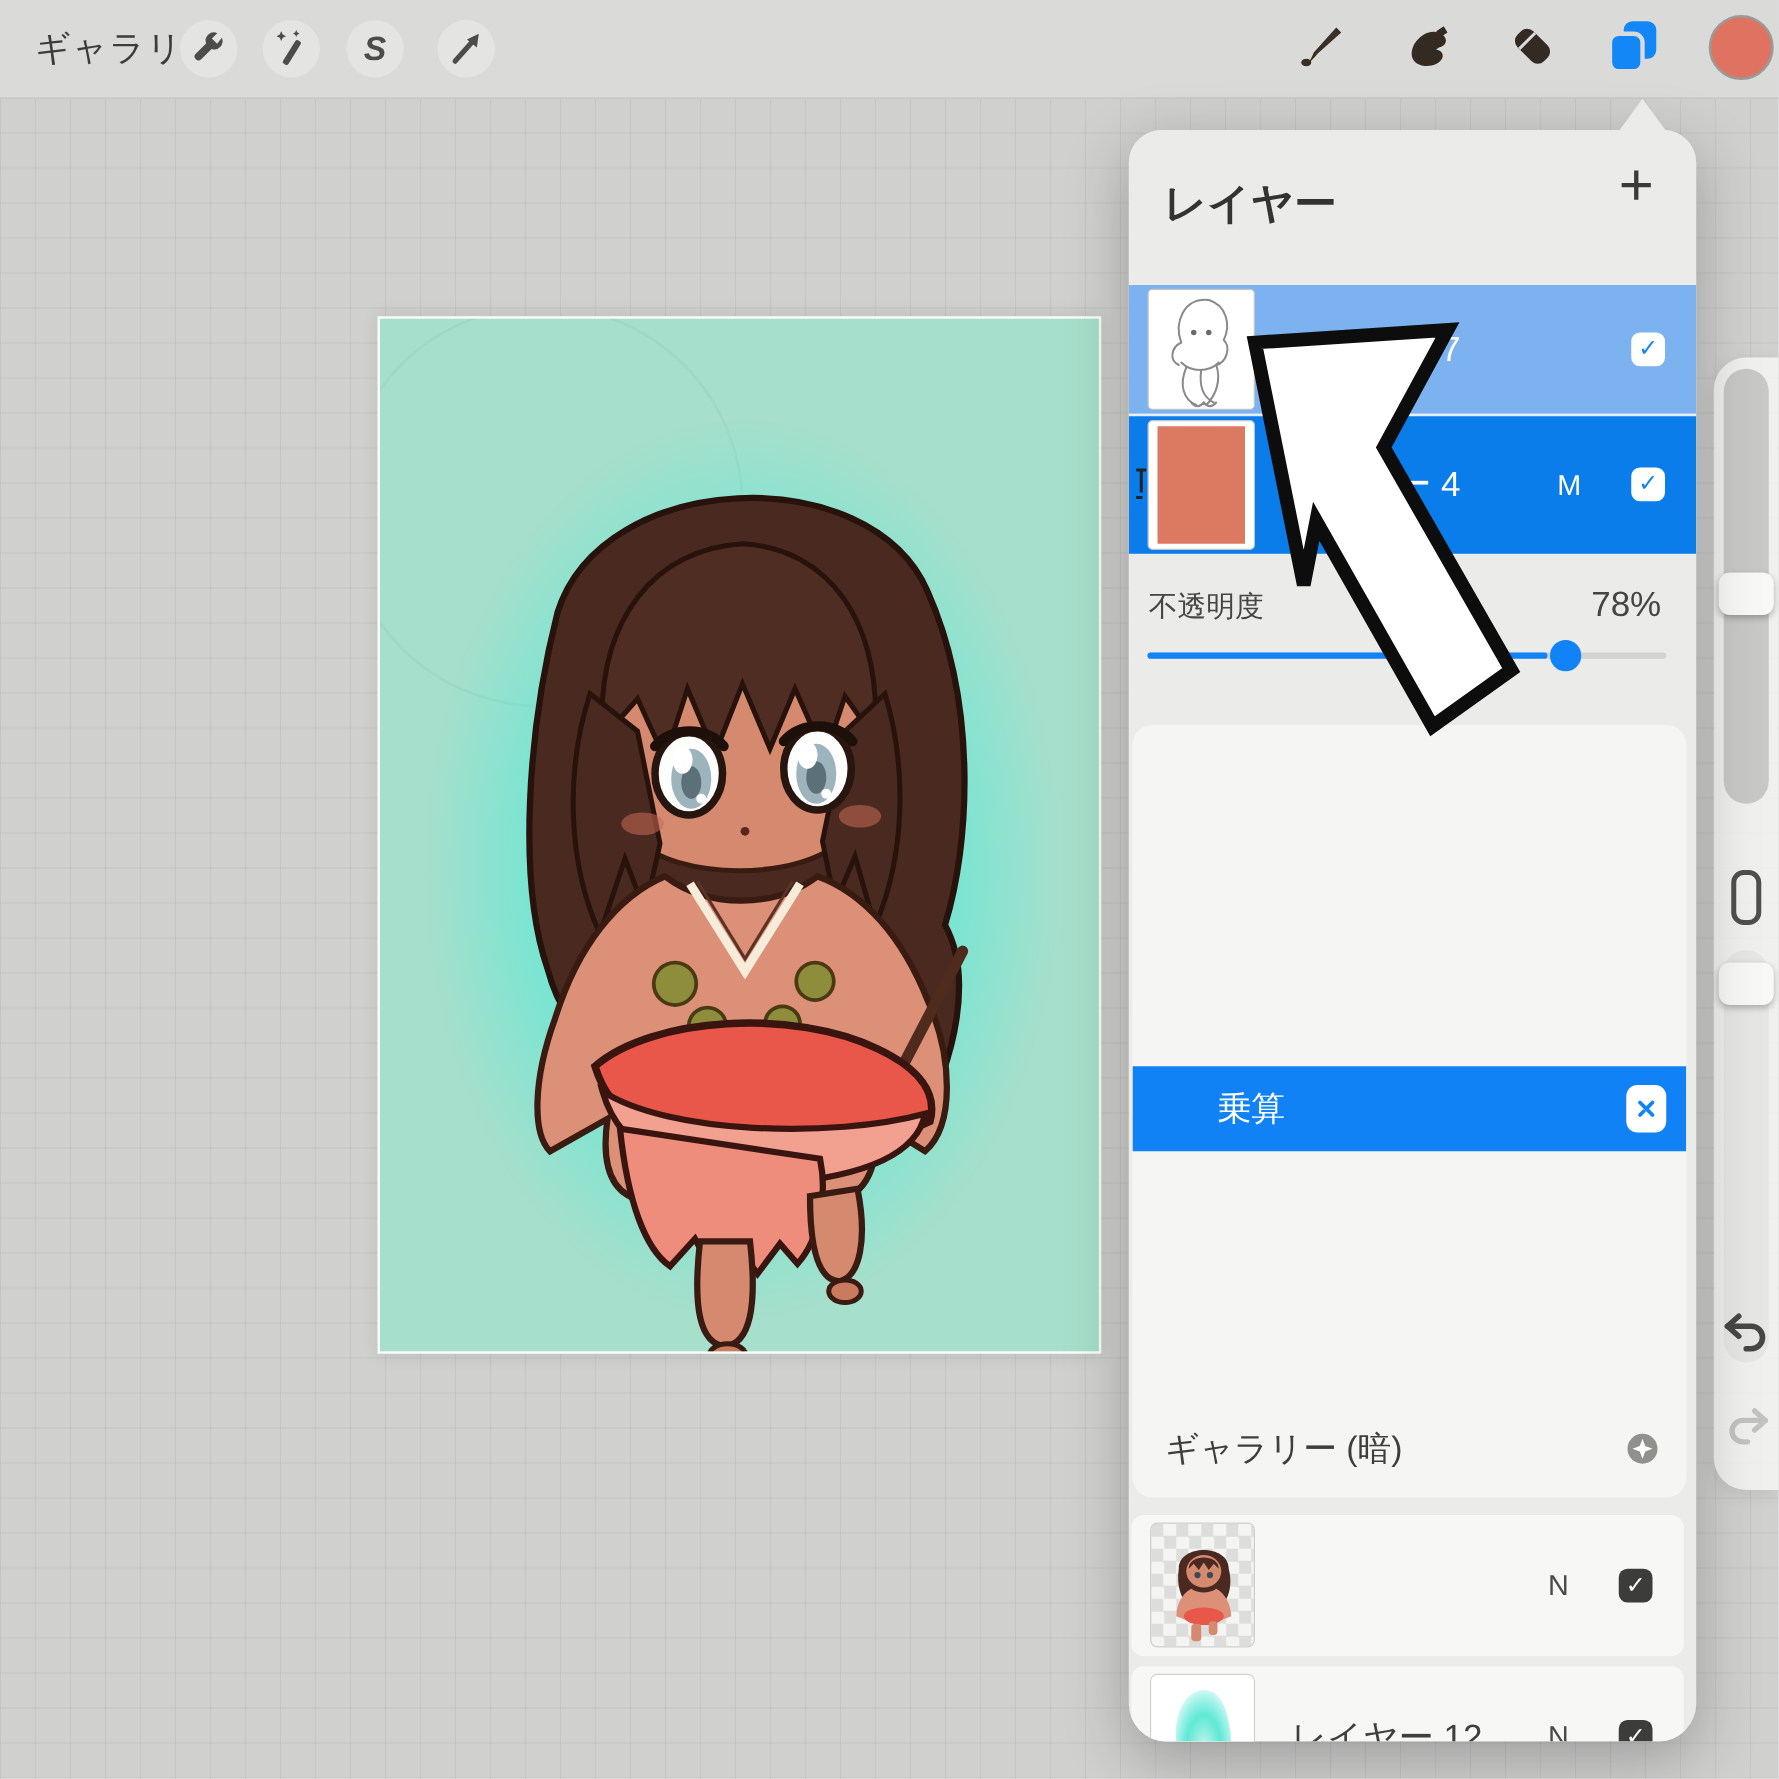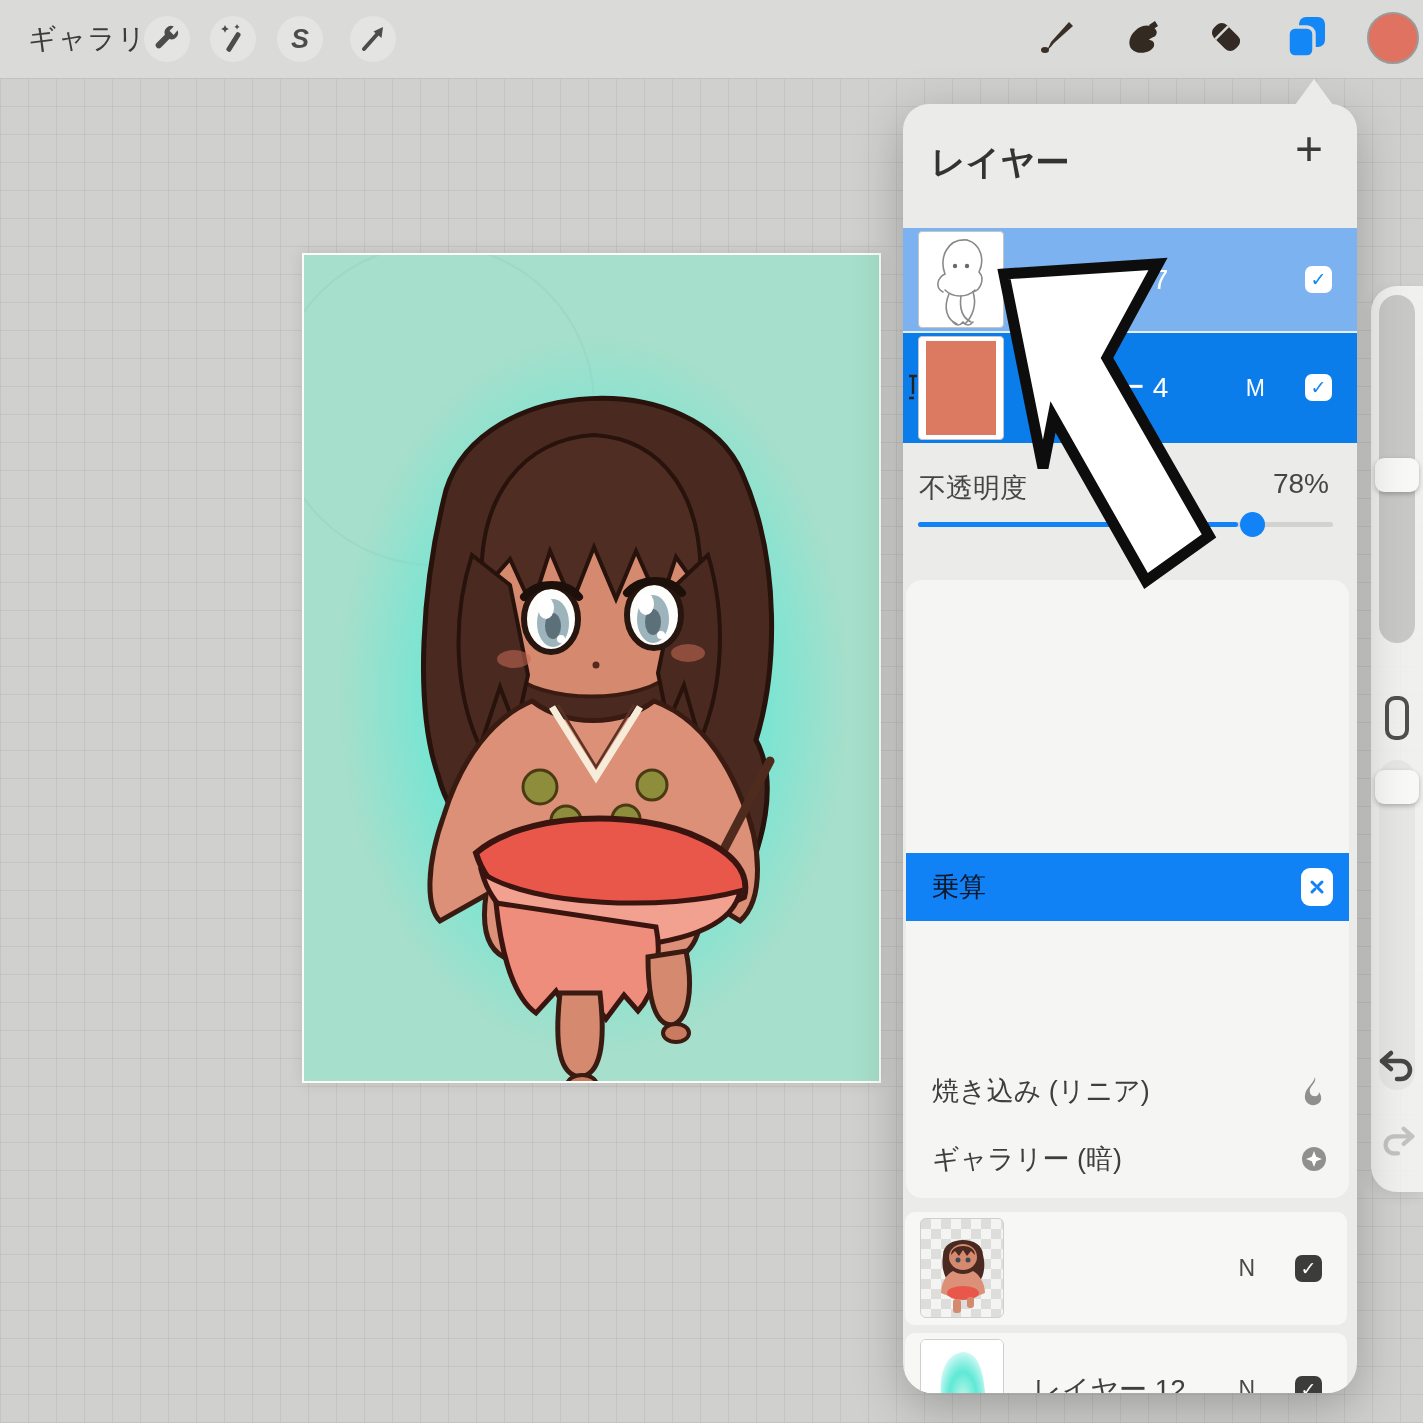--- a/index.html
+++ b/index.html
@@ -33,32 +33,32 @@
   .thumb{position:absolute;left:15px;top:3px;background:#ffffff;border:1px solid #c4c4c3;border-radius:4px;box-sizing:border-box;overflow:hidden;}
   .thumb.t1{width:86px;height:97px;}
   .thumb.t2{width:86px;height:104px;}
   .thumb-fill{position:absolute;left:7px;top:4px;right:7px;bottom:4px;background:#dc7a61;}
   .lname{position:absolute;left:128px;top:0;height:100%;display:flex;align-items:center;font-size:28px;color:#ffffff;}
   .blendletter{position:absolute;right:92px;top:0;height:100%;display:flex;align-items:center;font-size:23px;color:#ffffff;}
   .chk{position:absolute;right:25px;top:50%;margin-top:-14px;width:27px;height:27px;border-radius:7px;background:#ffffff;color:#1284f6;font-size:19px;font-weight:700;display:flex;align-items:center;justify-content:center;}
   .chk.dark{background:#3c3c3b;color:#ffffff;}
   .clipmark{position:absolute;left:3px;top:40px;}
   
-  .op-label{position:absolute;left:16px;top:366px;font-size:27px;color:#454544;}
+  .op-label{position:absolute;left:16px;top:366px;font-size:23px;color:#454544;}
   .op-value{position:absolute;right:28px;top:364px;font-size:28px;color:#454544;}
   .slider{position:absolute;left:15px;top:405px;width:415px;height:30px;}
   .slider .track{position:absolute;left:0;top:13px;width:100%;height:5px;border-radius:3px;background:#d2d2d1;}
   .slider .fill{position:absolute;left:0;top:13px;height:5px;border-radius:3px;background:#1283f7;}
   .slider .knob{position:absolute;top:3px;width:25px;height:25px;border-radius:50%;background:#1283f7;}
   
   .card{position:absolute;left:3px;top:476px;width:443px;height:618px;background:#f5f5f4;border-radius:16px;overflow:hidden;}
   .bm{position:absolute;left:0;width:443px;height:68px;}
   .bm .bm-label{position:absolute;left:26px;top:0;height:68px;display:flex;align-items:center;font-size:27px;color:#3e3e3d;}
   .bm.sel{background:#1181f6;}
-  .bm.sel .bm-label{color:#0f172a;}
+  .bm.sel .bm-label{color:#ffffff;margin-left:42px;}
   .bm .bm-icon{position:absolute;right:18px;top:17px;width:34px;height:34px;}
   .badge{position:absolute;right:16px;top:15px;width:32px;height:38px;border-radius:9px;background:#ffffff;display:flex;align-items:center;justify-content:center;}
   
   .wrow{position:absolute;left:2px;width:442px;height:113px;background:#f7f7f6;border-radius:10px;}
   .wrow .lname{color:#3f3f3e;}
   .wrow .blendletter{color:#4a4a49;}
   .wrow .thumb3{position:absolute;left:15px;top:6px;width:84px;height:100px;border-radius:6px;border:1px solid #cfcfce;box-sizing:border-box;overflow:hidden;
      background:repeating-conic-gradient(#f4f4f3 0% 25%, #dddddc 0% 50%) 0 0/20px 20px;}
   .wrow .thumb3.plain{background:#ffffff;}
   
@@ -267,28 +267,20 @@
         <div class="badge">
           <svg width="18" height="18" viewBox="0 0 18 18">
               <g stroke="#1283f7" stroke-width="3" stroke-linecap="round">
                 <line x1="4" y1="4" x2="14" y2="14"></line>
                 <line x1="14" y1="4" x2="9.5" y2="8.5"></line>
                 <line x1="7" y1="11" x2="4" y2="14"></line>
               </g>
             </svg>
         </div>
       </div>
-      <div class="bm" style="top:477px">
-        <div class="bm-label">焼き込み (リニア)</div>
-        <div class="bm-icon">
-          <svg width="34" height="34" viewBox="0 0 34 34">
-              <path d="M18 3 c2 7 -7 9 -5 16 1 4 9 5 9 -1 3 4 4 11 -4 13 -7 1 -11 -4 -10 -10 C9 13 16 11 18 3 Z" fill="#8f8f8b"></path>
-            </svg>
-        </div>
-      </div>
       <div class="bm" style="top:545px">
         <div class="bm-label">ギャラリー (暗)</div>
         <div class="bm-icon">
           <svg width="34" height="34" viewBox="0 0 34 34">
               <circle cx="17" cy="17" r="12" fill="#90908c"></circle>
               <path d="M17 9 l2.2 5.8 L25 17 l-5.8 2.2 L17 25 l-2.2 -5.8 L9 17 l5.8 -2.2 Z" fill="#ffffff"></path>
             </svg>
         </div>
       </div>
     </div>

